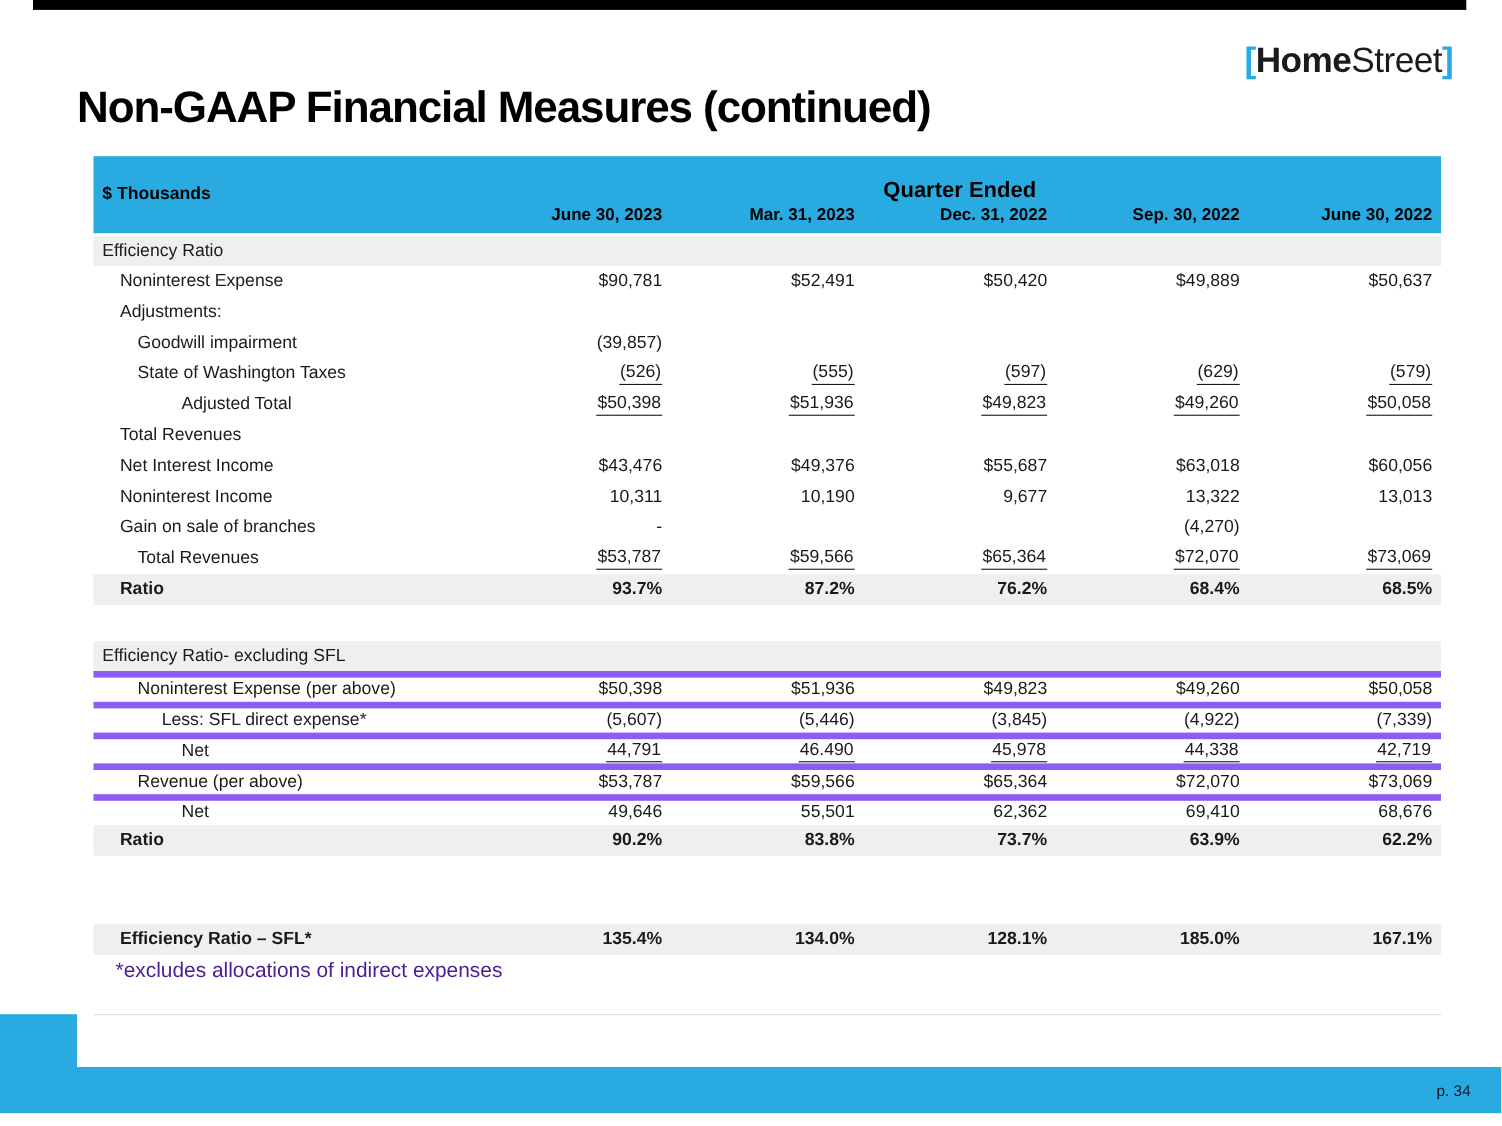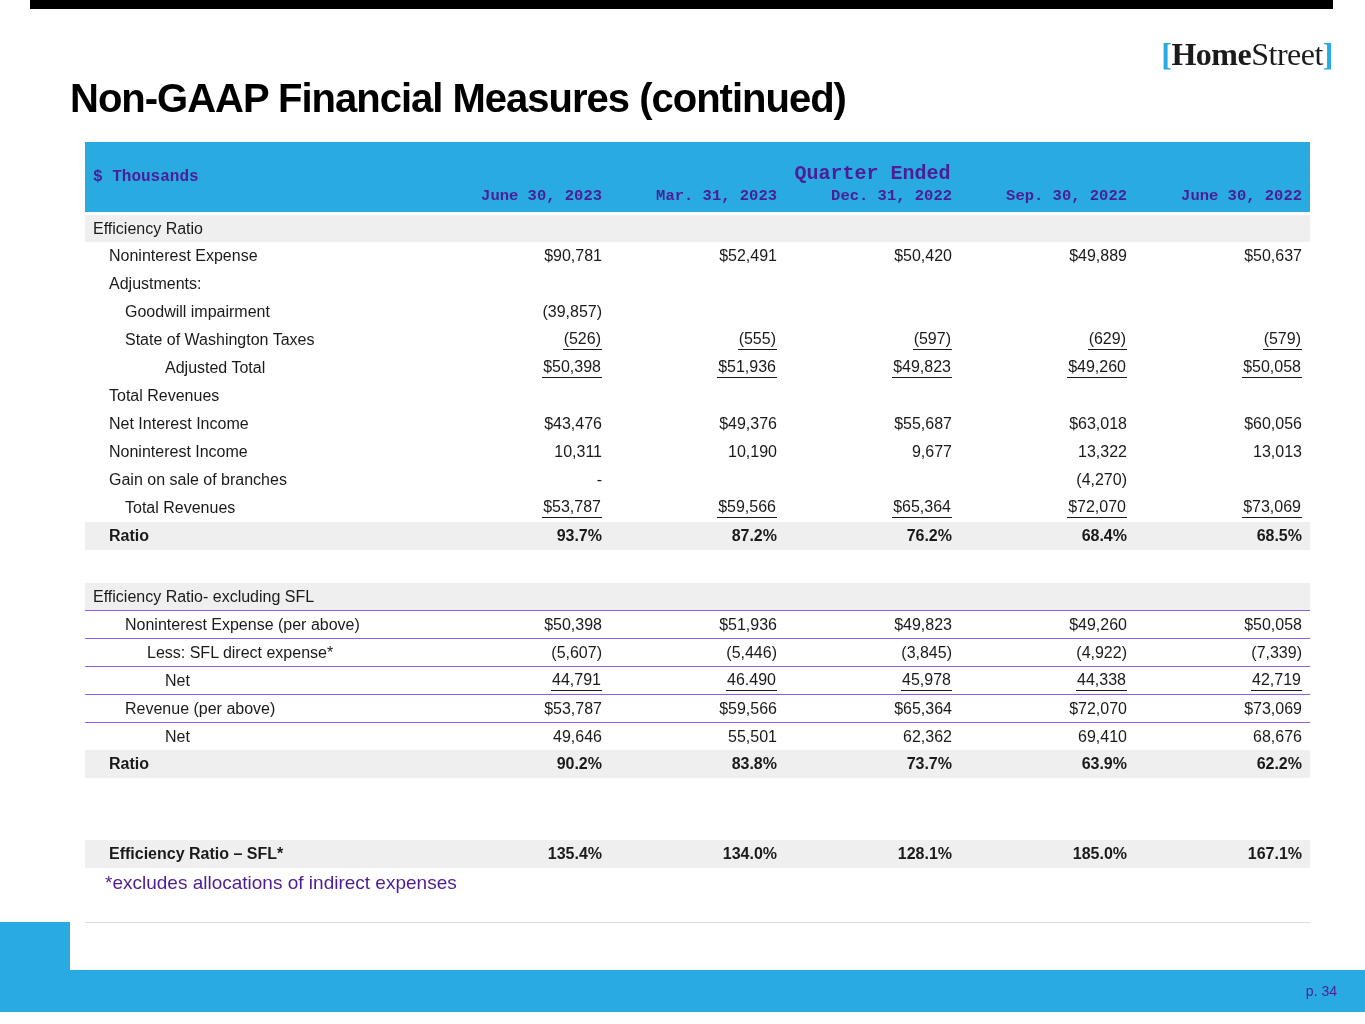--- a/index.html
+++ b/index.html
@@ -2,56 +2,56 @@
 <html style="--accent: #29ABE2; --band: #EFEFEF;"><head>
 <meta charset="utf-8">
 <style>
   :root { --accent:#29ABE2; --band:#EFEFEF; }
   * { margin:0; padding:0; box-sizing:border-box; }
   body { background:#fff; font-family:"Liberation Sans", sans-serif; }
   .page { position:relative; width:1365px; height:1024px; background:#fff; overflow:hidden; }
 
   .topbar { position:absolute; top:0; left:30px; right:32px; height:9px; background:#000; }
 
-  .logo { position:absolute; top:36px; right:32px; font-family:Liberation Serif, serif; font-size:32px; letter-spacing:-0.5px; }
+  .logo { position:absolute; top:36px; right:44px; font-family:Liberation Sans, sans-serif; font-size:32px; letter-spacing:-0.5px; }
   .logo .lb { color:var(--accent); font-weight:bold; }
   .logo .lh { color:#1b1b1b; font-weight:bold; }
   .logo .ls { color:#1b1b1b; font-weight:normal; }
 
   .title { position:absolute; top:76px; left:70px; font-size:40px; font-weight:bold; color:#000; letter-spacing:-1px; }
 
   .table { position:absolute; top:142px; left:85px; width:1225px; font-size:16px; color:#1a1a1a; }
 
-  .thead { display:flex; background:var(--accent); color:#4c1d95; font-weight:bold;font-family:Liberation Mono, monospace; }
+  .thead { display:flex; background:var(--accent); color:#000000; font-weight:bold; }
   .thead-left { width:350px; display:flex; align-items:center; padding-left:8px; font-size:16px; }
   .thead-right { flex:1; display:flex; flex-direction:column; }
   .qe { text-align:center; font-size:20px; padding-top:20px; }
   .cols { display:grid; grid-template-columns:repeat(5,1fr); padding:2px 0 7px 0; }
   .col { text-align:right; padding-right:8px; font-size:15.5px; }
 
   .trow { display:grid; grid-template-columns:350px repeat(5,1fr); min-height:28px; align-items:center; }
   .trow.section { background:var(--band); min-height:27px; margin-top:3px; margin-bottom:0; }
   .trow.section .label { grid-column:1 / -1; }
   .trow.band { background:var(--band); }
   .trow.bold { font-weight:bold;gap:44px; }
-  .trow.sep { border-top:1px solid #8b5cf6; }
+  .trow.sep { border-top:6px solid #8b5cf6; }
   .trow.spacer { min-height:28px; }
   .cell.label { white-space:nowrap; }
   .cell.num { text-align:right; padding-right:8px; }
   .ind0 { padding-left:8px; }
   .ind1 { padding-left:24px; }
   .ind2 { padding-left:40px; }
   .ind3 { padding-left:62px; }
   .ind4 { padding-left:80px; }
   .ul { display:inline-block; border-bottom:1.4px solid #1a1a1a; padding:0 1px 1px 1px; }
 
   .footnote { font-size:19px; color:#4c1d95; padding:4px 0 28px 20px; border-bottom:1px solid #DCDCDC; }
 
   .corner { position:absolute; left:0; bottom:30px; width:70px; height:72px; background:var(--accent); }
-  .footerbar { position:absolute; left:0; right:0; bottom:12px; height:42px; background:var(--accent); color:#4c1d95; text-align:right; line-height:42px; font-size:14px; padding-right:28px;padding-left:15px; }
+  .footerbar { position:absolute; left:0; right:0; bottom:12px; height:42px; background:var(--accent); color:#0f172a; text-align:right; line-height:42px; font-size:14px; padding-right:28px;padding-left:15px; }
 </style>
 </head>
 <body>
 
 <div class="page">
 
   <div class="topbar"></div>
 
   <div class="logo">
     <span class="lb">[</span><span class="lh">Home</span><span class="ls">Street</span><span class="lb">]</span>

